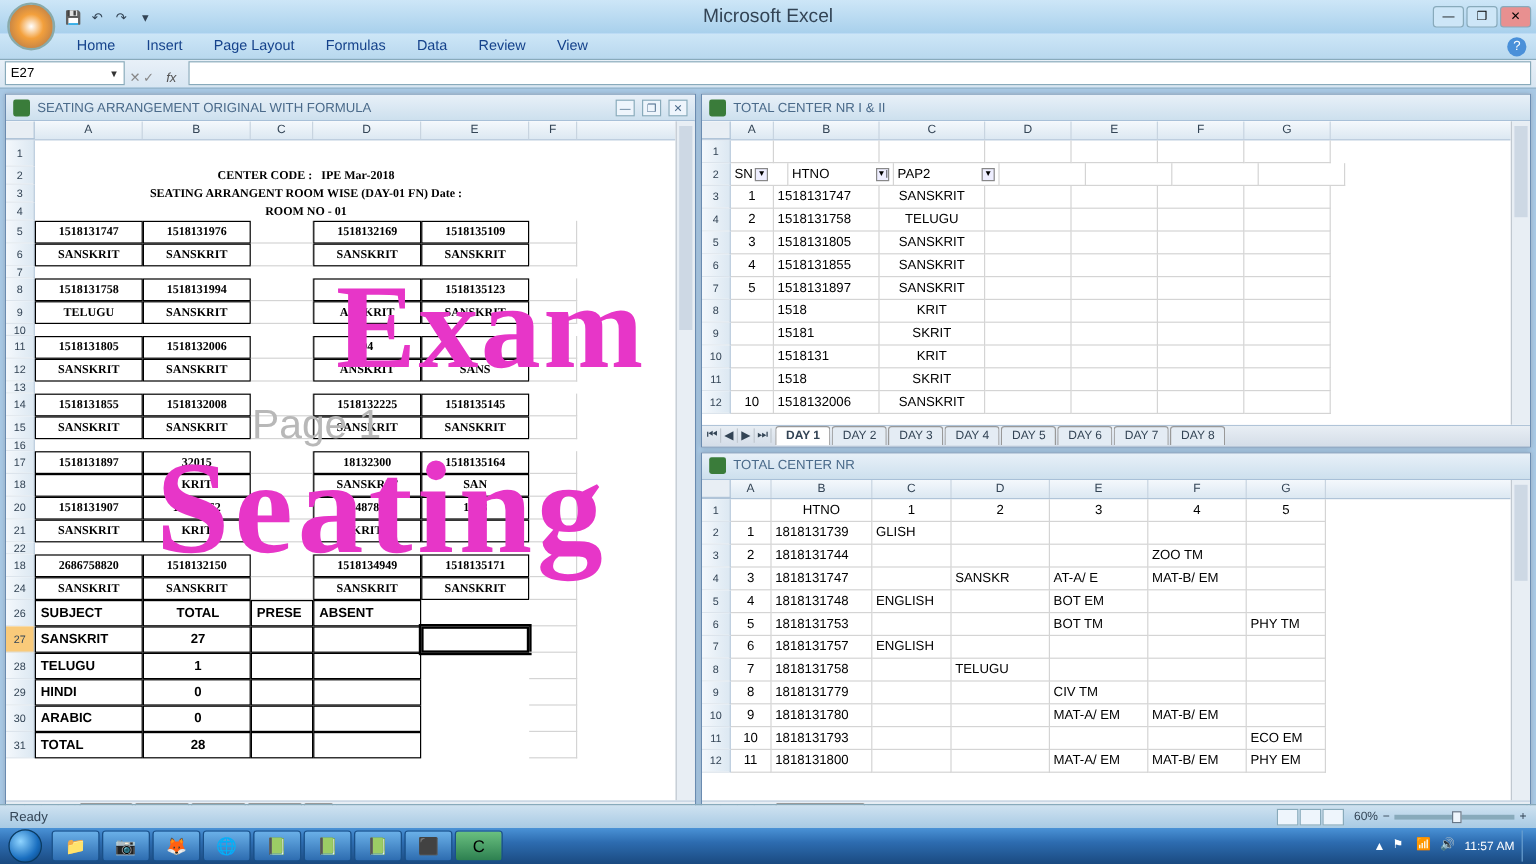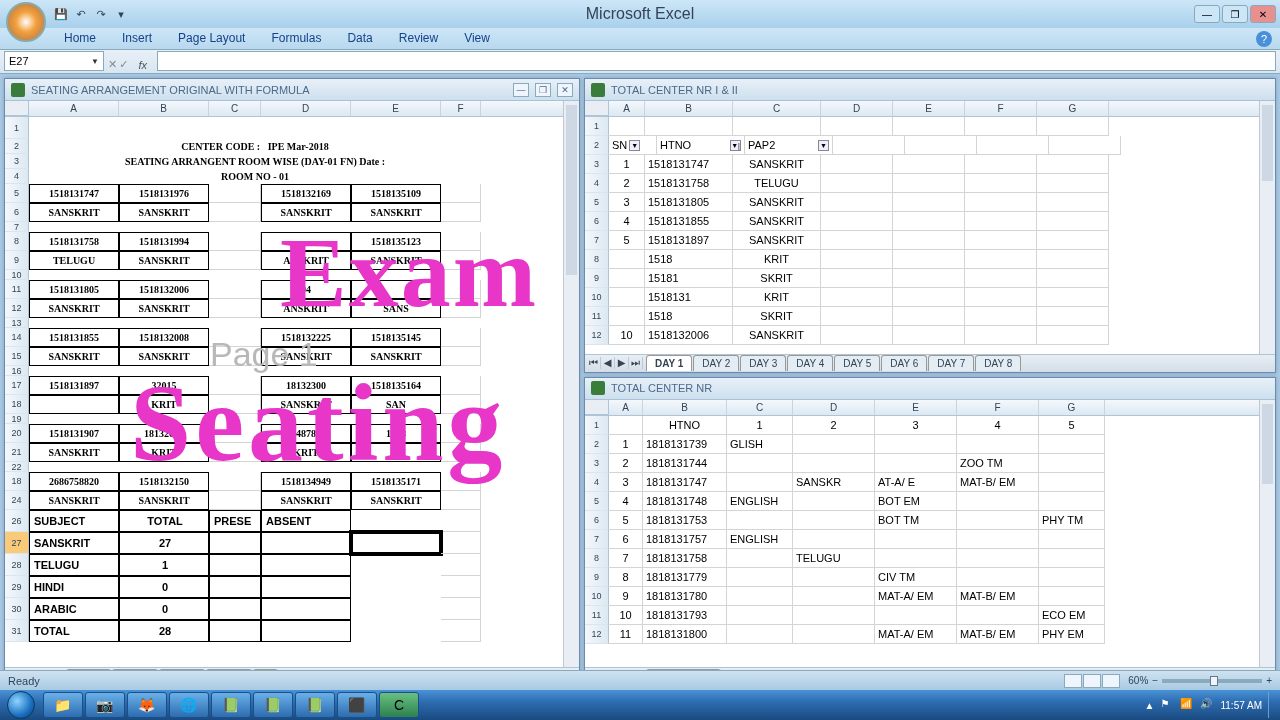--- a/index.html
+++ b/index.html
@@ -281,24 +281,20 @@
               <div class="cell" style="width:40px"></div>
             </div>
             <div class="sheet-row">
               <div class="row-h">18</div>
               <div class="cell seat-cell" style="width:90px"></div>
               <div class="cell seat-cell" style="width:90px">KRIT</div>
               <div class="cell" style="width:52px"></div>
               <div class="cell seat-cell" style="width:90px">SANSKRIT</div>
               <div class="cell seat-cell" style="width:90px">SAN</div>
               <div class="cell" style="width:40px"></div>
-            </div>
-            <div class="sheet-row" style="height:10px">
-              <div class="row-h">19</div>
-              <div class="cell" style="width:452px;border:none"></div>
             </div>
             <div class="sheet-row">
               <div class="row-h">20</div>
               <div class="cell seat-cell" style="width:90px">1518131907</div>
               <div class="cell seat-cell" style="width:90px">18132062</div>
               <div class="cell" style="width:52px"></div>
               <div class="cell seat-cell" style="width:90px">248781</div>
               <div class="cell seat-cell" style="width:90px">1518</div>
               <div class="cell" style="width:40px"></div>
             </div>

